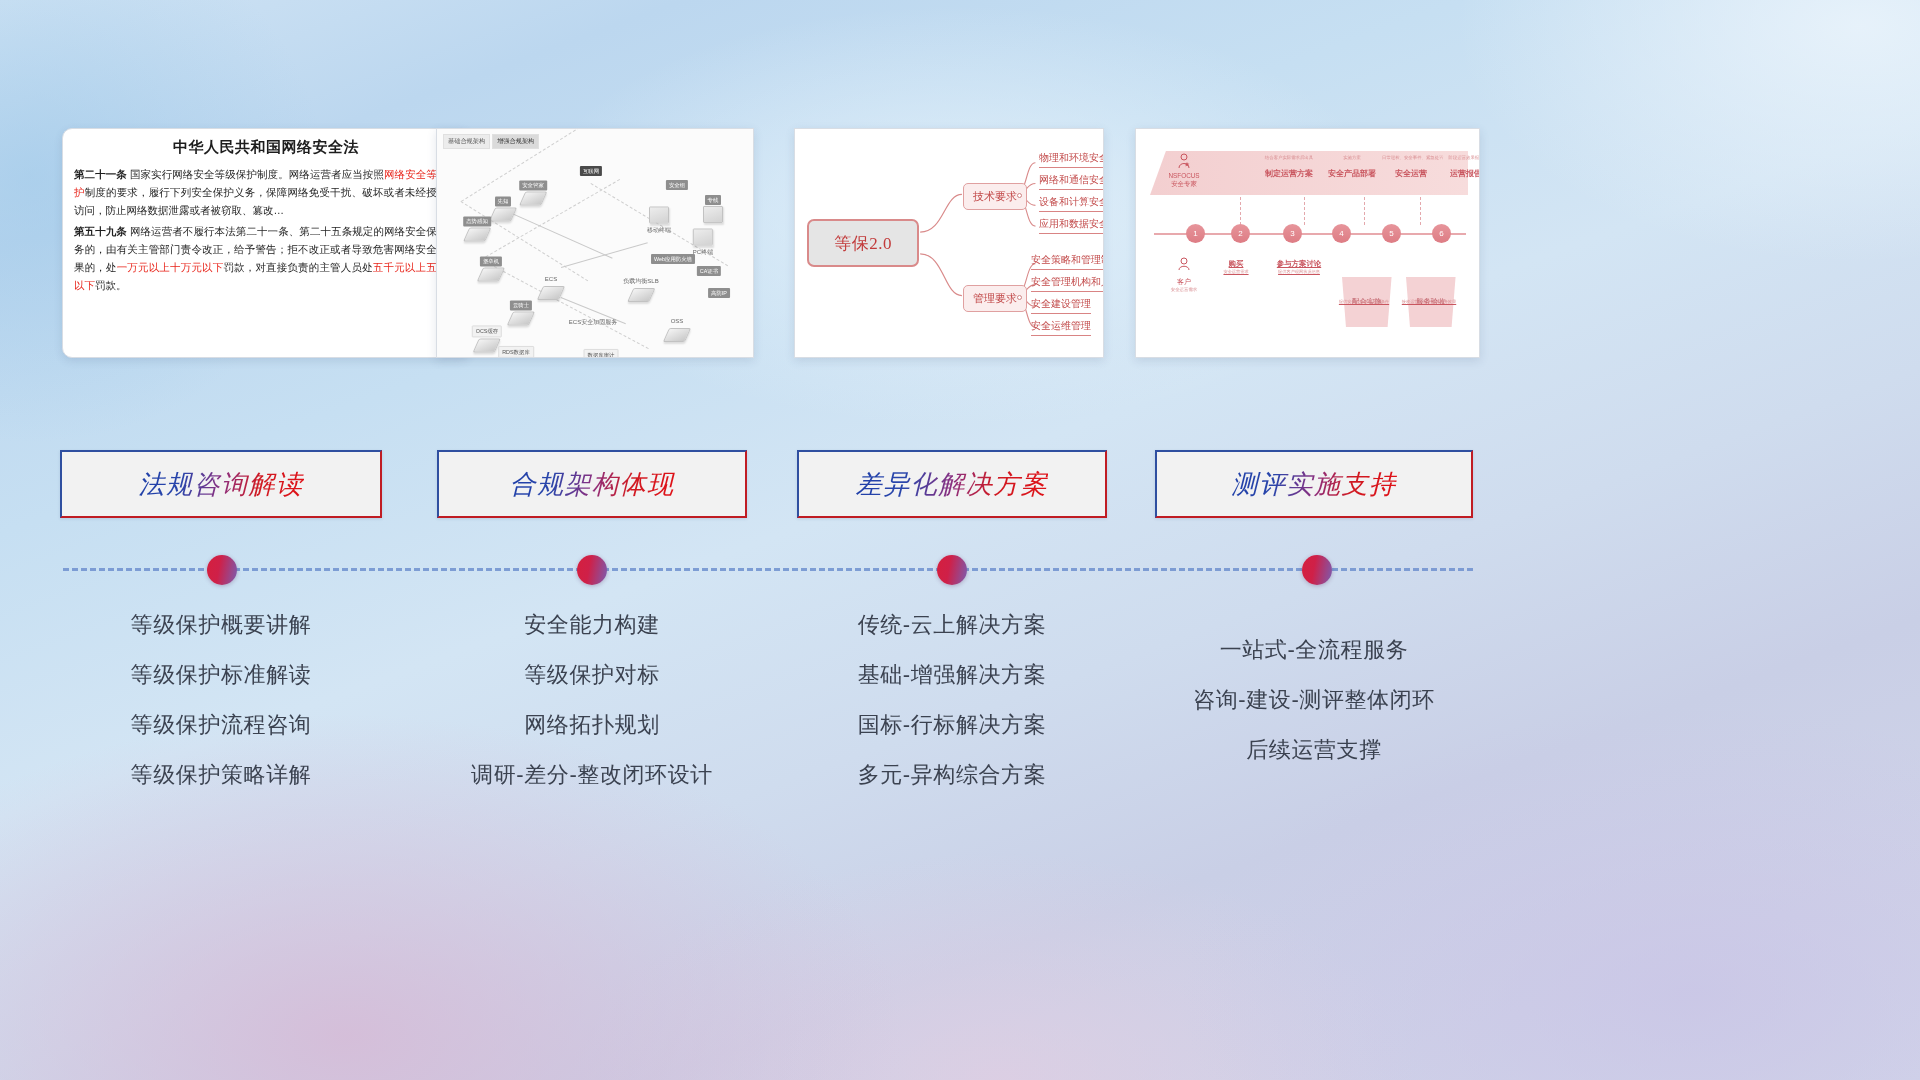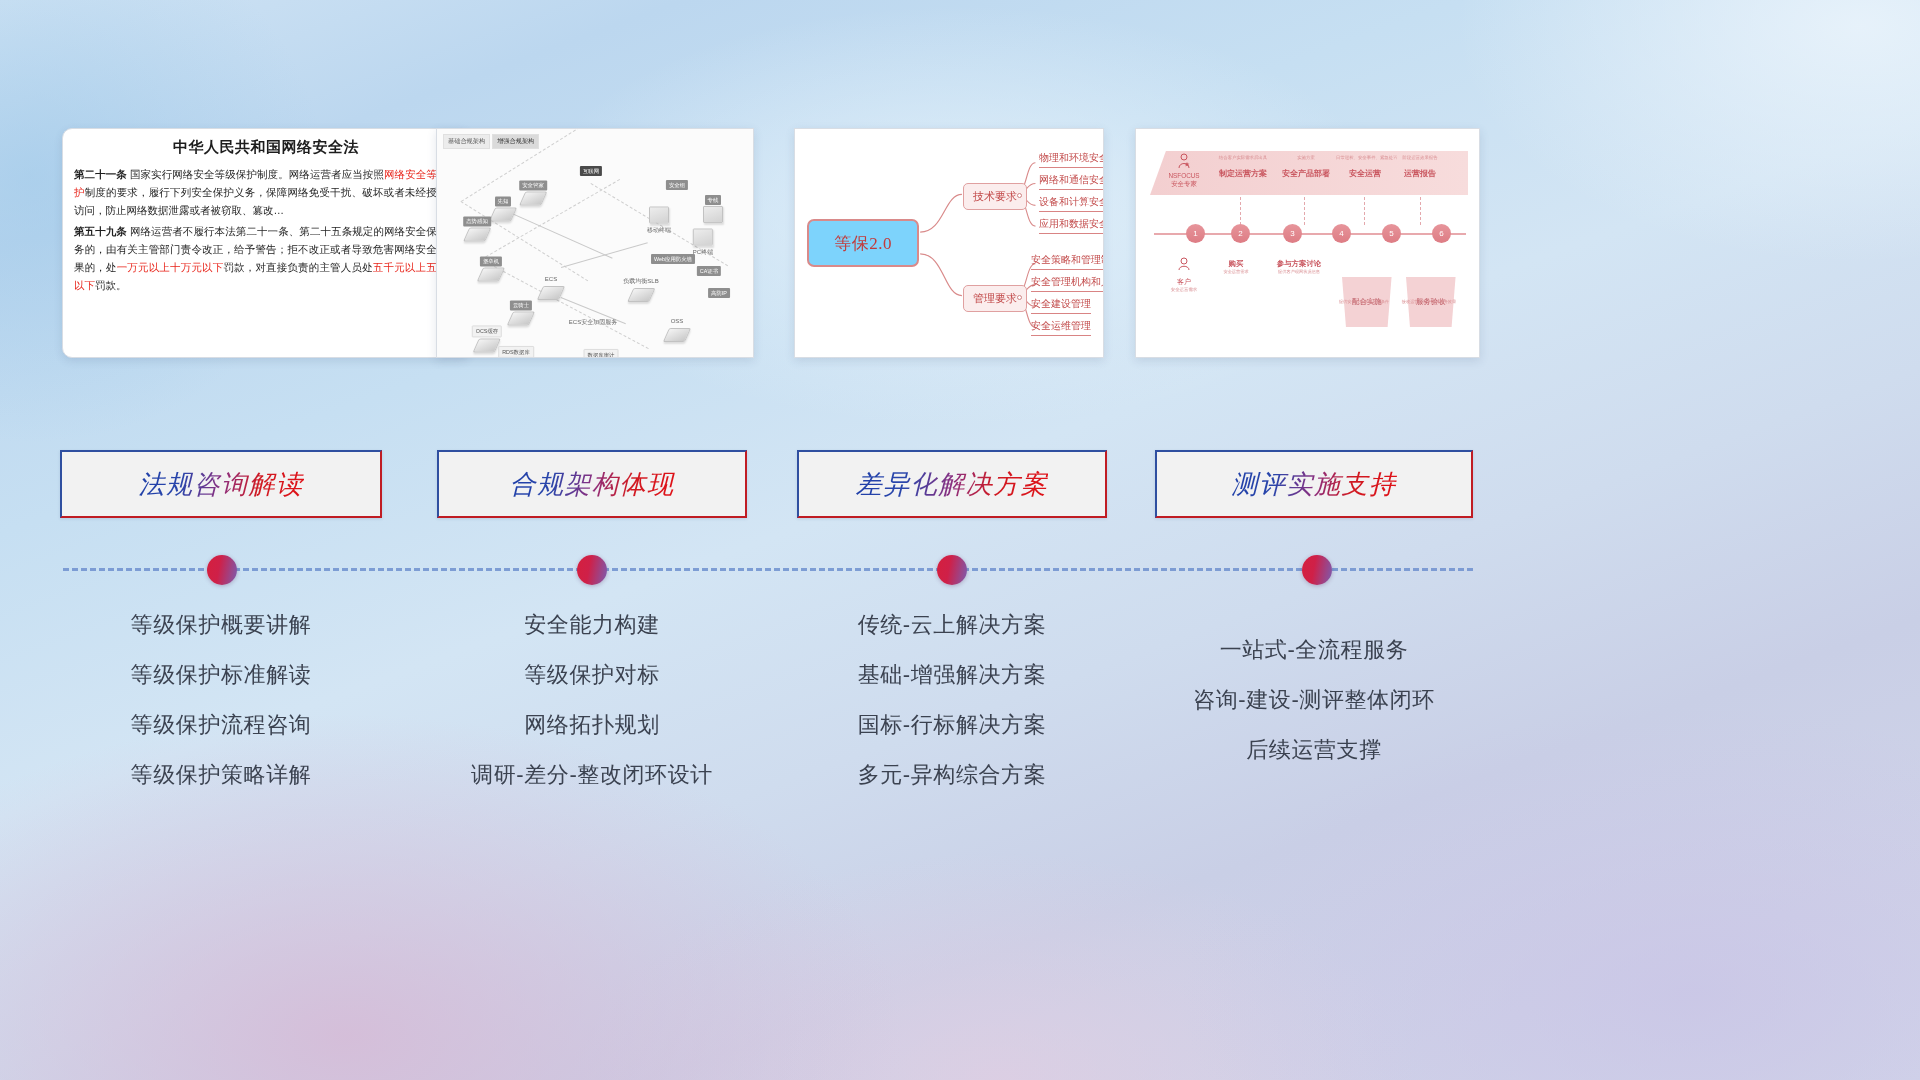--- a/index.html
+++ b/index.html
@@ -87,21 +87,21 @@
     background: linear-gradient(160deg,#ededed,#d2d2d2);
   }
   .dline { position: absolute; border-top: 1px dashed #cfcfcf; transform-origin: 0 0; }
   .sline { position: absolute; border-top: 1px solid #c9c9c9; transform-origin: 0 0; }
 
   
   .mind { position: relative; width: 100%; height: 100%; background: #fff; }
   .mm-root {
     position: absolute; left: 12px; top: 50%; transform: translateY(-50%);
     width: 112px; height: 48px; border: 2px solid #d98a8a; border-radius: 7px;
-    background: #7dd3fc; color: #c23b3b; font-size: 17px;
+    background: #e5e5e5; color: #c23b3b; font-size: 17px;
     display: flex; align-items: center; justify-content: center;
     font-family: "Liberation Serif", serif; letter-spacing: .5px;
   }
   .mm-node {
     position: absolute; border: 1.3px solid #e0a0a0; border-radius: 5px;
     background: #fbeded; color: #c24a4a; font-size: 11px;
     padding: 5px 9px; font-family: "Liberation Serif", serif; white-space: nowrap;
   }
   .mm-leaf {
     position: absolute; color: #c24a4a; font-size: 10px; white-space: nowrap;
@@ -118,34 +118,34 @@
   .nsf { position: relative; width: 100%; height: 100%; background: #fff; padding: 12px 10px; }
   .nsf-band {
     position: absolute; left: 14px; top: 22px; width: 318px; height: 44px;
     background: linear-gradient(90deg,#f3cfd0,#f7dcdc);
     clip-path: polygon(5% 0, 100% 0, 100% 100%, 0 100%);
   }
   .nsf-expert {
     position: absolute; left: 24px; top: 24px; width: 48px;
     text-align: center; color: #c9565f; font-size: 6.4px; line-height: 1.35;
   }
-  .nsf-step { position: absolute; top: 26px; text-align: center; color: #c9565f; }
+  .nsf-step { position: absolute; top: 26px; text-align: center; color: #c9565f; margin-left: 46px; }
   .nsf-step .s-sub { font-size: 4.4px; color: #d98f93; line-height: 1.2; white-space: nowrap; }
   .nsf-step .s-main { font-size: 8px; font-weight: 700; margin-top: 8px; white-space: nowrap; }
   .nsf-line { position: absolute; left: 18px; top: 104px; width: 312px; height: 2px; background: #e8a9ad; }
   .nsf-num {
     position: absolute; top: 95px; width: 19px; height: 19px; border-radius: 50%;
     background: linear-gradient(180deg,#e7959b,#dd7c84); color: #fff;
     font-size: 8px; display: flex; align-items: center; justify-content: center;
   }
   .nsf-stem { position: absolute; width: 1px; border-left: 1px dashed #e4a8ac; }
   .nsf-user { position: absolute; left: 22px; top: 128px; text-align: center; width: 52px; color: #c9565f; }
   .nsf-user .u-t { font-size: 7px; margin-top: 2px; }
   .nsf-user .u-s { font-size: 4.4px; color: #d98f93; }
-  .nsf-btm { position: absolute; top: 130px; text-align: center; color: #c9565f; }
+  .nsf-btm { position: absolute; top: 130px; text-align: center; color: #c9565f; text-decoration: underline; }
   .nsf-btm .b-main { font-size: 7.4px; font-weight: 700; white-space: nowrap; }
   .nsf-btm .b-sub { font-size: 4.2px; color: #d98f93; line-height: 1.3; white-space: nowrap; }
   .nsf-tag {
     position: absolute; background: #f4d2d4; color: #b9525c; font-size: 7.4px;
     padding: 20px 10px; clip-path: polygon(0 0, 100% 0, 92% 100%, 8% 100%);
     white-space: nowrap;
   }
 
   
   .titles { position: absolute; left: 0; top: 450px; width: 1920px; height: 70px; }

